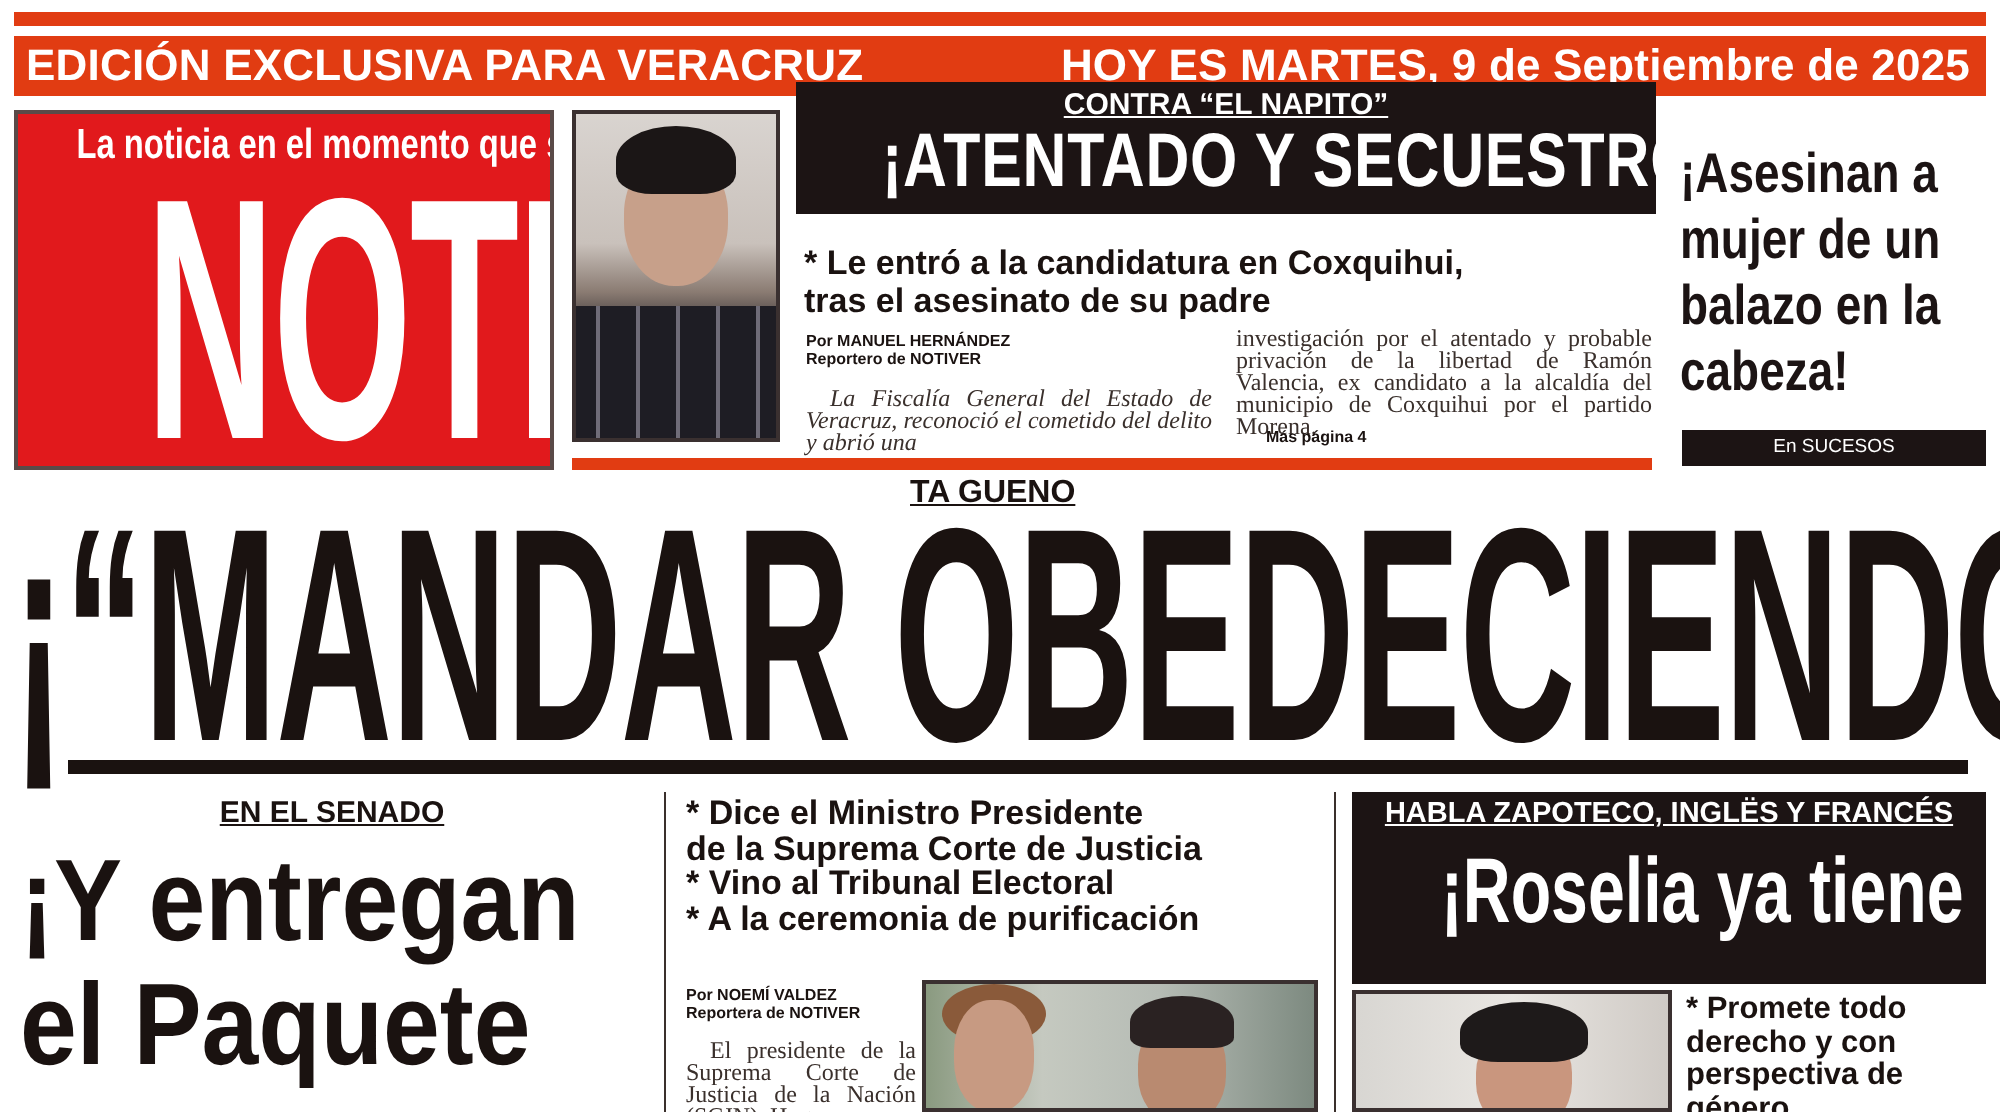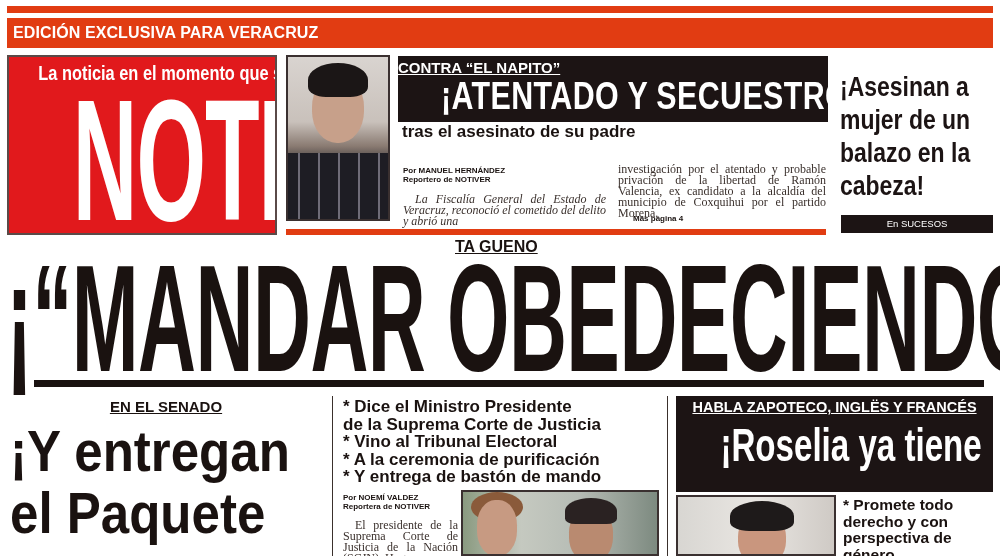--- a/index.html
+++ b/index.html
@@ -4,21 +4,21 @@
 <style>
   * { box-sizing: border-box; margin: 0; padding: 0; }
   html, body { width: 1000px; height: 556px; overflow: hidden; background: #ffffff; }
   body { position: relative; font-family: "Liberation Sans", sans-serif; color: #1a1210; }
 
   .abs { position: absolute; }
 
   
   .top-strip { left: 7px; top: 6px; width: 986px; height: 7px; background: #e13c12; }
   .header-bar { left: 7px; top: 18px; width: 986px; height: 30px; background: #e13c12;
-    color: #fff; font-weight: bold; font-size: 16px; display: flex; align-items: center;
+    color: #fff; font-weight: bold; font-size: 22px; display: flex; align-items: center;
     justify-content: space-between; padding: 0 8px 0 6px; letter-spacing: 0.1px; }
 
   
   .logo { left: 7px; top: 55px; width: 270px; height: 180px; background: #e1191c;
     border: 2px solid #5a4a48; color: #fff; overflow: hidden; }
   .logo-tag { position: absolute; left: 0; top: 4px; width: 100%; text-align: center;
     font-size: 21px; font-weight: bold; transform: scaleX(0.78); transform-origin: center; white-space: nowrap; }
   .logo-name { position: absolute; left: 0; top: 28px; width: 100%; text-align: center;
     font-size: 172px; line-height: 150px; font-weight: bold; transform: scaleX(0.52); transform-origin: center;
     letter-spacing: -2px; white-space: nowrap; }
@@ -27,21 +27,21 @@
   .portrait { left: 286px; top: 55px; width: 104px; height: 166px; border: 2px solid #3a3030;
     background: linear-gradient(180deg, #d9d4d0 0%, #c9c1bb 40%, #8a7b72 55%, #2d2a2e 68%, #1c1b22 100%); overflow: hidden; }
   .portrait .face { position: absolute; left: 24px; top: 20px; width: 52px; height: 66px; border-radius: 45% 45% 48% 48%;
     background: #c7a08a; }
   .portrait .hair { position: absolute; left: 20px; top: 6px; width: 60px; height: 34px; border-radius: 50% 50% 30% 30%; background: #1b1616; }
   .portrait .shirt { position: absolute; left: 0; top: 96px; width: 100%; height: 70px;
     background: repeating-linear-gradient(90deg, #1e1d24 0 10px, #6f6c78 10px 12px, #1e1d24 12px 20px),
                 repeating-linear-gradient(0deg, rgba(255,255,255,0.15) 0 2px, transparent 2px 12px); }
 
   
-  .atentado-box { left: 398px; top: 56px; width: 430px; height: 66px; background: #1c1414; color: #fff; }
+  .atentado-box { left: 398px; top: 41px; width: 430px; height: 66px; background: #1c1414; color: #fff; text-align: center; }
   .kicker-dark { font-size: 15px; font-weight: bold; text-decoration: underline; padding-top: 3px; display:block; }
   .atentado-title { font-size: 38px; font-weight: bold; line-height: 40px; transform: scaleX(0.8); transform-origin: center;
     white-space: nowrap; display:block; letter-spacing: 0.5px; }
   .atentado-sub { left: 402px; top: 122px; width: 420px; font-size: 17px; font-weight: bold; line-height: 19px; }
   .byline { font-size: 8px; font-weight: bold; line-height: 9px; }
   .byline-1 { left: 403px; top: 166px; }
   .body-text { font-family: "Liberation Serif", serif; font-size: 12px; line-height: 11px; color: #3a302c; text-align: justify; }
   .atentado-col1 { left: 403px; top: 194px; width: 203px; text-indent: 12px; font-style: italic; }
   .atentado-col2 { left: 618px; top: 164px; width: 208px; }
   .mas-pagina { left: 633px; top: 214px; font-size: 8px; font-weight: bold; }
@@ -92,39 +92,41 @@
   .photo-3 .hair { position: absolute; left: 52px; top: 4px; width: 64px; height: 30px; border-radius: 50% 50% 30% 30%; background: #1e1a1a; }
   .roselia-sub { left: 843px; top: 497px; width: 156px; font-size: 15.5px; font-weight: bold; line-height: 16.5px; color: #1a1210; }
 </style>
 </head>
 <body>
 
 <div class="abs top-strip"></div>
 
 <div class="abs header-bar">
   <span>EDICIÓN EXCLUSIVA PARA VERACRUZ</span>
+  <span>HOY ES MARTES, 9 de Septiembre de 2025</span>
 </div>
 
 <div class="abs logo">
   <div class="logo-tag">La noticia en el momento que sucede</div>
   <div class="logo-name">NOTIVER</div>
 </div>
 
 <div class="abs portrait">
   <div class="shirt"></div>
   <div class="face"></div>
   <div class="hair"></div>
 </div>
 
 <div class="abs atentado-box">
   <span class="kicker-dark">CONTRA “EL NAPITO”</span>
   <span class="atentado-title">¡ATENTADO Y SECUESTRO!</span>
 </div>
 
 <div class="abs atentado-sub">
+  <div>* Le entró a la candidatura en Coxquihui,</div>
   <div>tras el asesinato de su padre</div>
 </div>
 
 <div class="abs byline byline-1">
   <div>Por MANUEL HERNÁNDEZ</div>
   <div>Reportero de NOTIVER</div>
 </div>
 
 <div class="abs body-text atentado-col1">La Fiscalía General del Estado de Veracruz, reconoció el cometido del delito y abrió una</div>
 <div class="abs body-text atentado-col2">investigación por el atentado y probable privación de la libertad de Ramón Valencia, ex candidato a la alcaldía del municipio de Coxquihui por el partido Morena.</div>
@@ -146,21 +148,20 @@
 <div class="abs senado-headline">
   <div>¡Y entregan</div>
   <div>el Paquete</div>
 </div>
 
 <div class="abs bullets">
   <div>* Dice el Ministro Presidente</div>
   <div>de la Suprema Corte de Justicia</div>
   <div>* Vino al Tribunal Electoral</div>
   <div>* A la ceremonia de purificación</div>
-  <div>* Y entrega de bastón de mando</div>
 </div>
 
 <div class="abs byline byline-2">
   <div>Por NOEMÍ VALDEZ</div>
   <div>Reportera de NOTIVER</div>
 </div>
 
 <div class="abs body-text center-body">
   <div class="indent">El presidente de la Suprema Corte de Justicia de la Nación (SCJN), Hugo</div>
 </div>

